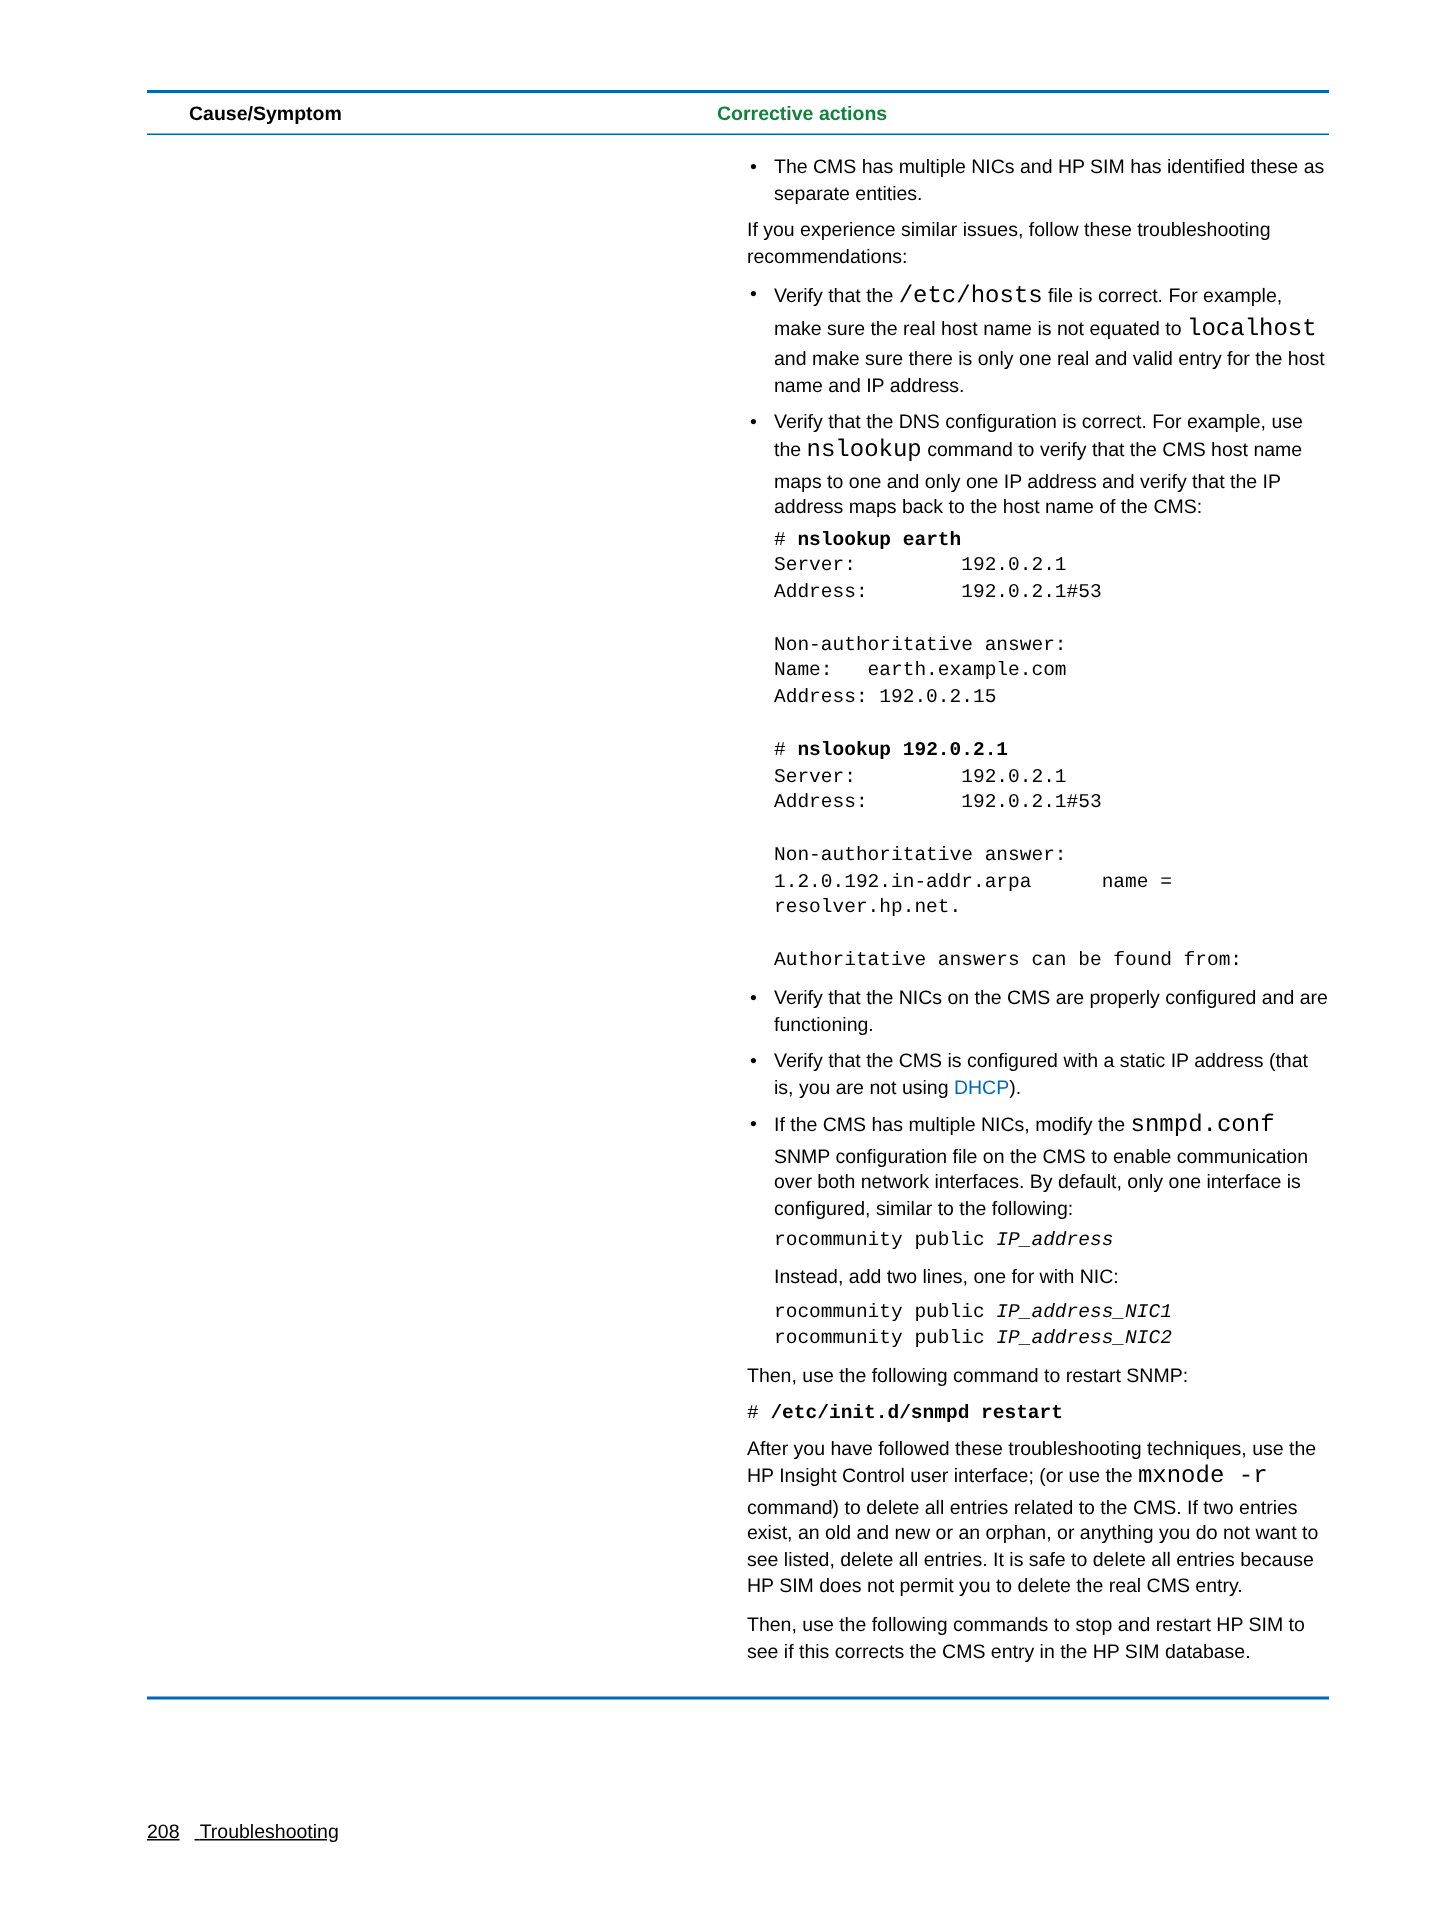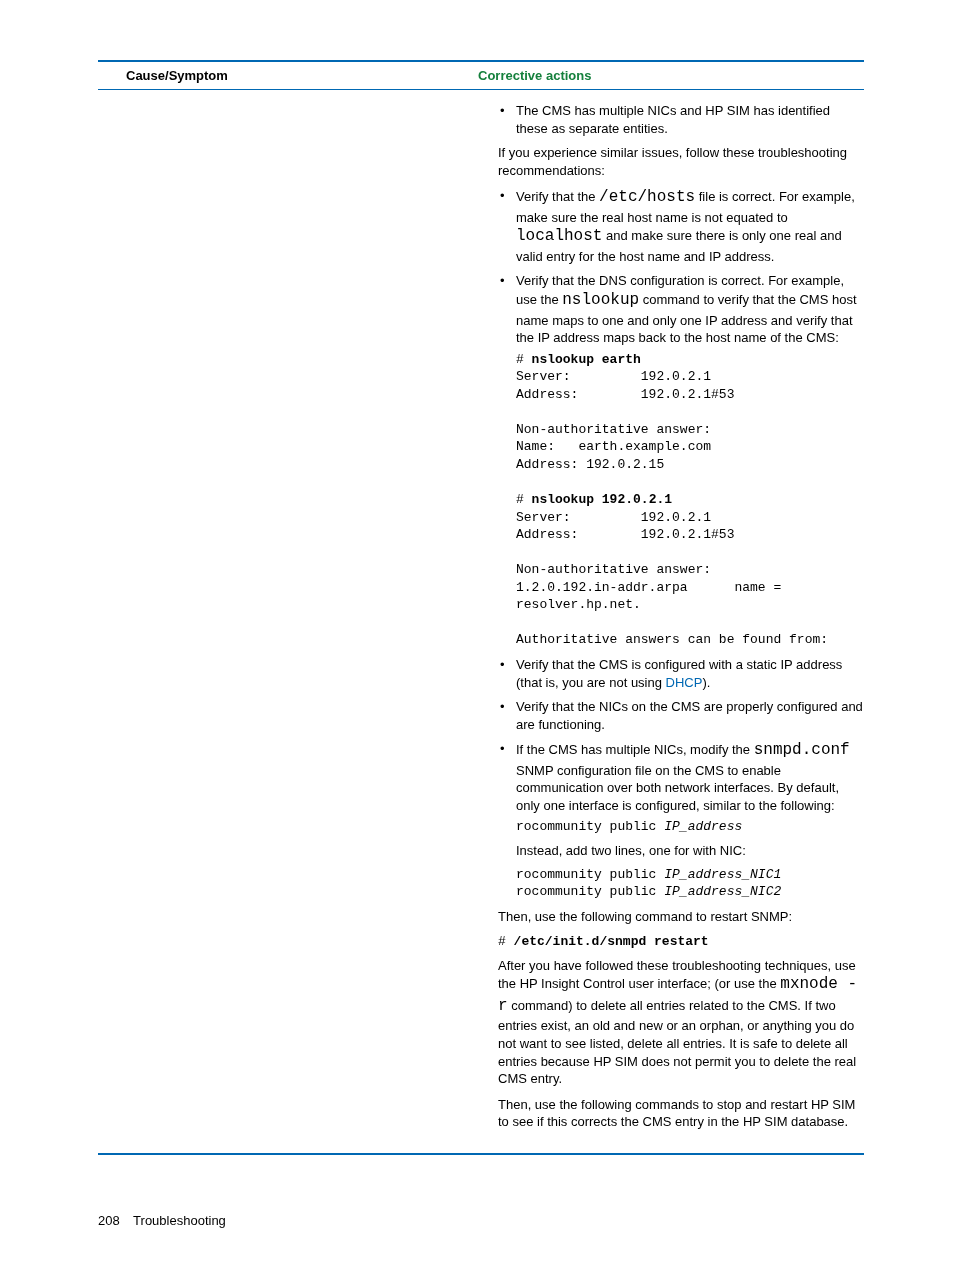--- a/index.html
+++ b/index.html
@@ -10,21 +10,21 @@
     body {
       width: 954px;
       height: 1271px;
       font-family: Arial, Helvetica, sans-serif;
       font-size: 13px;
       color: #000;
       position: relative;
       background: #fff;
     }
     .page {
-      padding: 60px 90px 50px 98px;
+      padding: 60px 68px 50px 98px;
     }
     .table-header {
       display: flex;
       border-top: 2px solid #0068b3;
       border-bottom: 1px solid #0068b3;
       padding: 6px 0;
     }
     .header-left {
       width: 380px;
       font-weight: bold;
@@ -92,20 +92,21 @@
     }
     .bottom-rule {
       border-bottom: 2px solid #0068b3;
       margin-top: 14px;
     }
     .footer {
       position: absolute;
       bottom: 43px;
       left: 98px;
       font-size: 13px;
+      text-decoration: underline;
     }
     .footer-num {
       margin-right: 10px;
     }
   </style>
 </head>
 <body>
 
 <div class="page">
   <div class="table-header">
@@ -140,24 +141,24 @@
 # <span class="bold">nslookup 192.0.2.1</span>
 Server:         192.0.2.1
 Address:        192.0.2.1#53
 
 Non-authoritative answer:
 1.2.0.192.in-addr.arpa      name = 
 resolver.hp.net.
 
 Authoritative answers can be found from:</div>
         </li>
+        <li>Verify that the NICs on the CMS are properly configured and are functioning.</li>
         <li>
           <span>Verify that the CMS is configured with a static IP address (that is, you are not using </span><span class="link">DHCP</span><span>).</span>
         </li>
-        <li>Verify that the NICs on the CMS are properly configured and are functioning.</li>
         <li>
           <span>If the CMS has multiple NICs, modify the </span><span class="mono">snmpd.conf</span><span> SNMP configuration file on the CMS to enable communication over both network interfaces. By default, only one interface is configured, similar to the following:</span>
           <div class="mono-block-inner"><span>rocommunity public </span><span class="italic">IP_address</span></div>
           <div class="inner-para">Instead, add two lines, one for with NIC:</div>
           <div class="mono-block-inner"><span>rocommunity public </span><span class="italic">IP_address_NIC1</span>
 <span>rocommunity public </span><span class="italic">IP_address_NIC2</span></div>
         </li>
       </ul>
 
       <div class="para">Then, use the following command to restart SNMP:</div>

